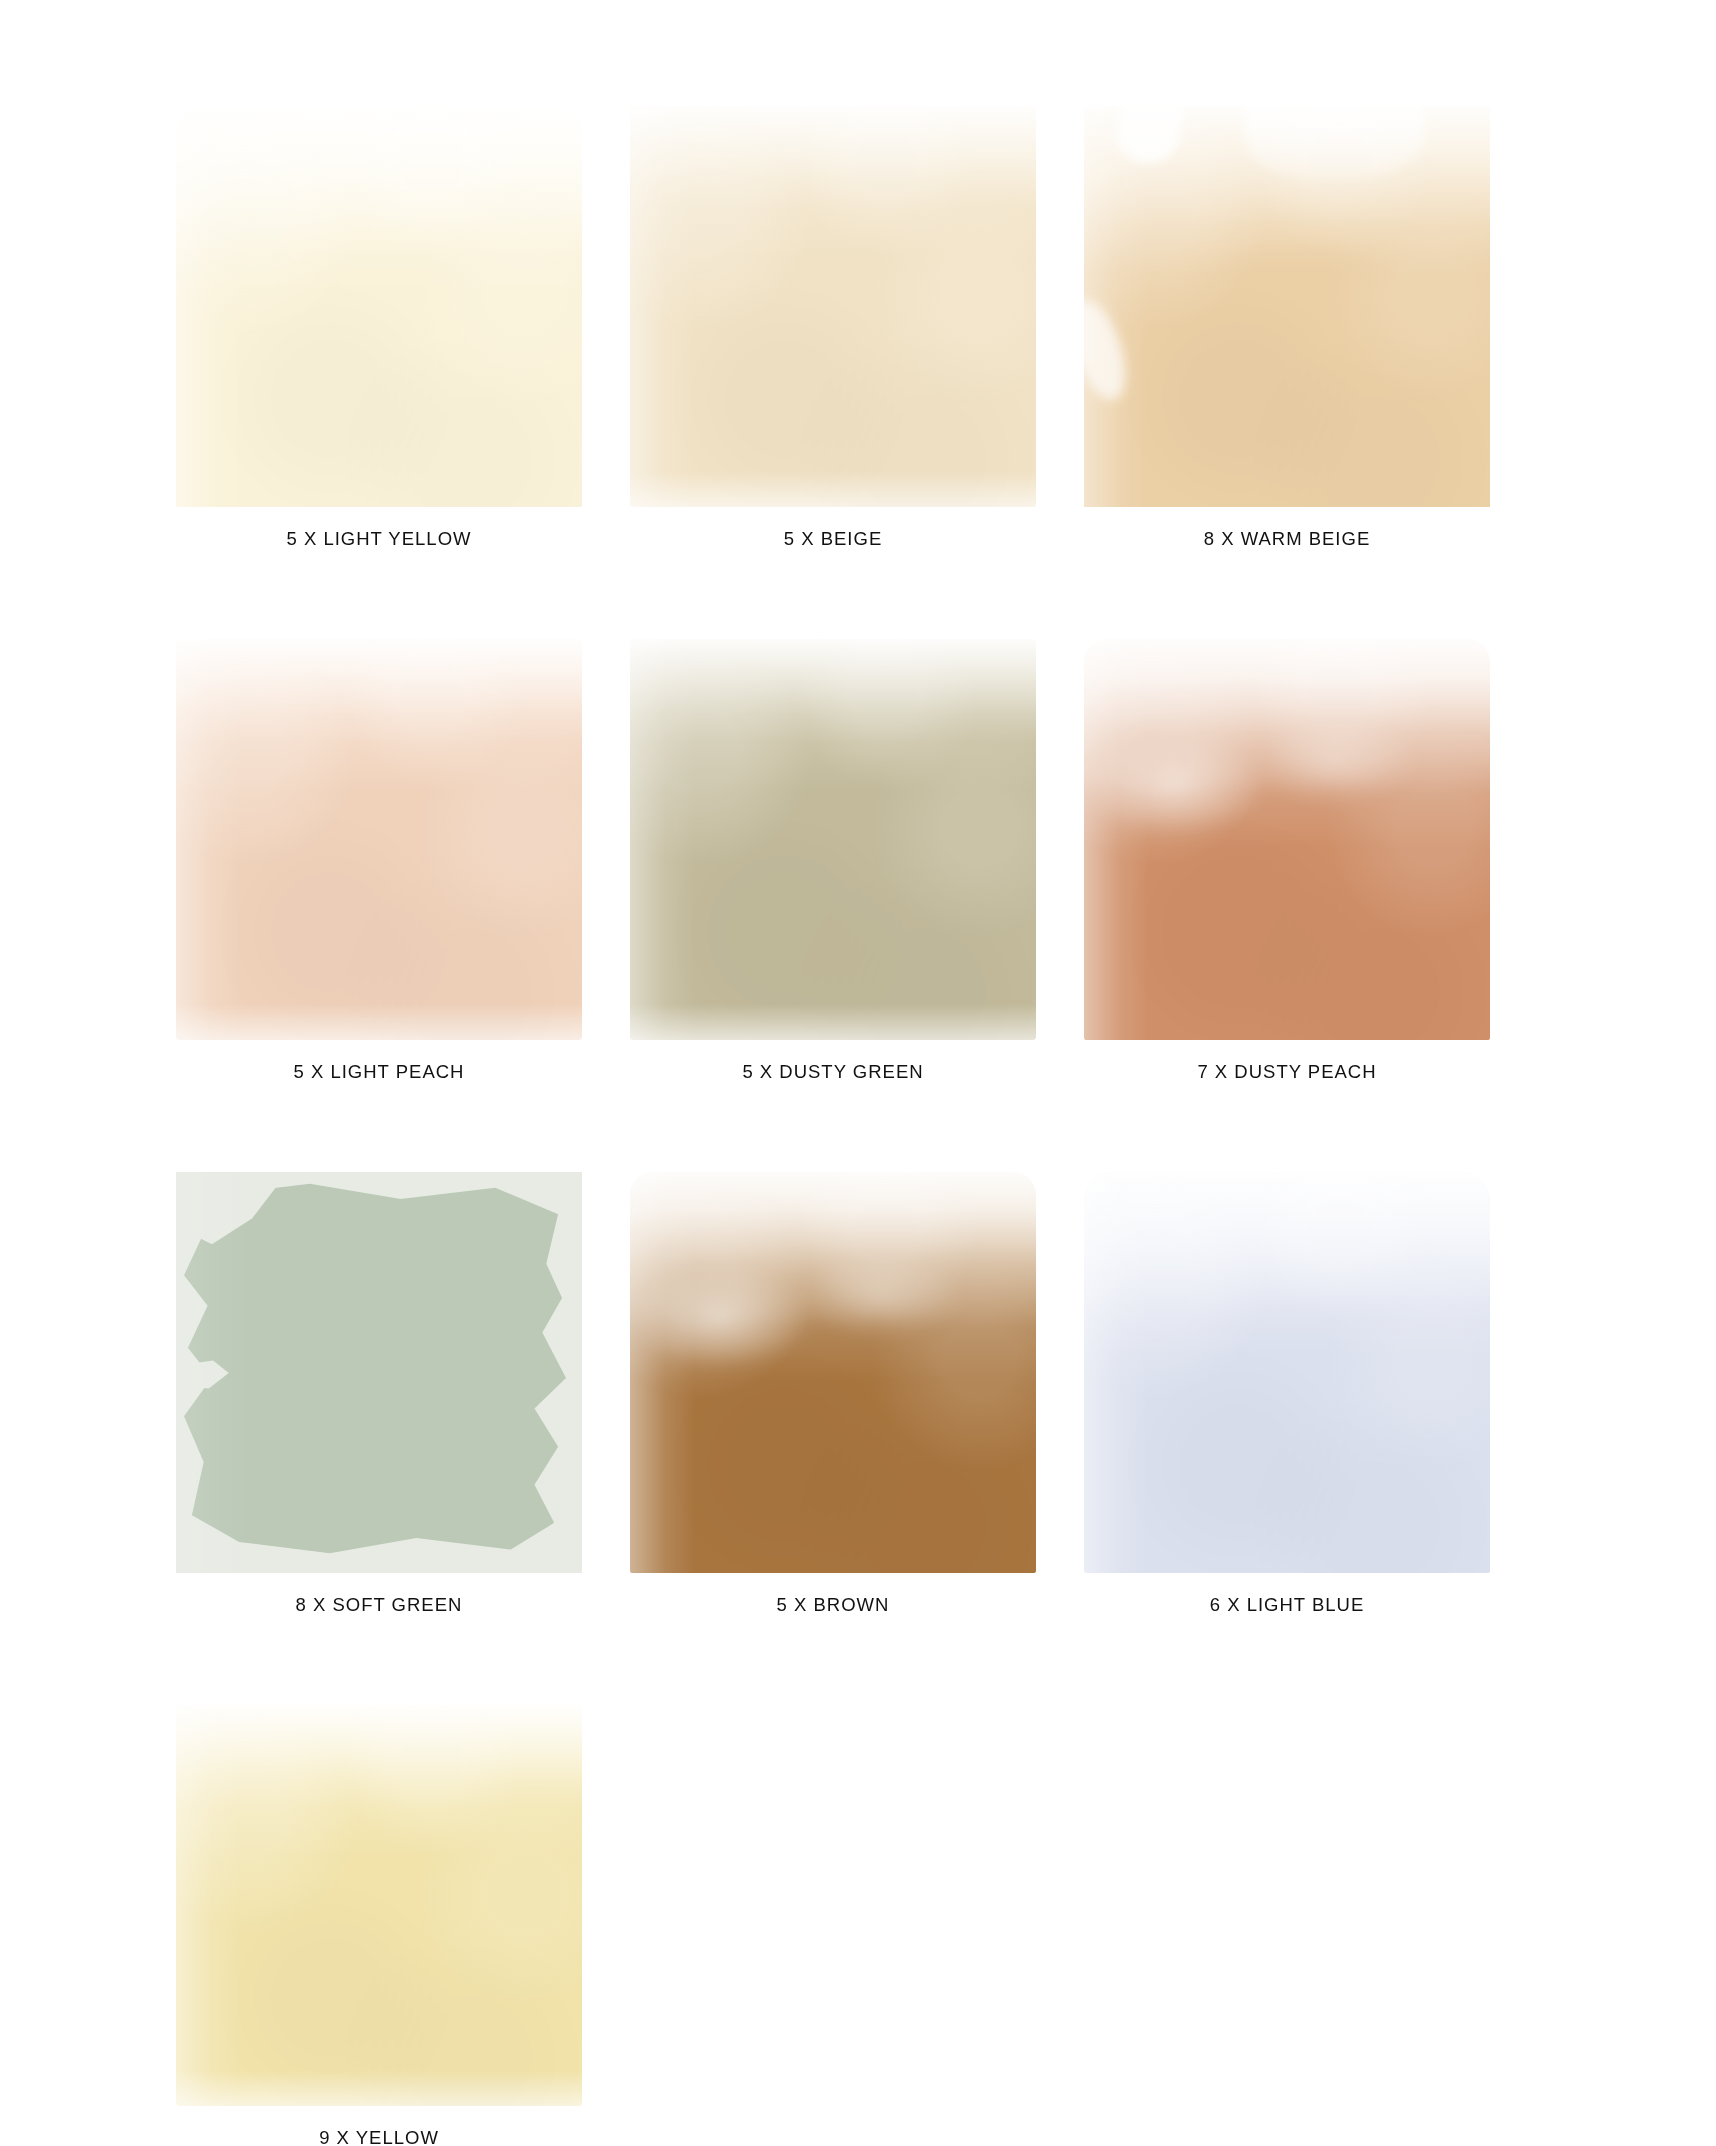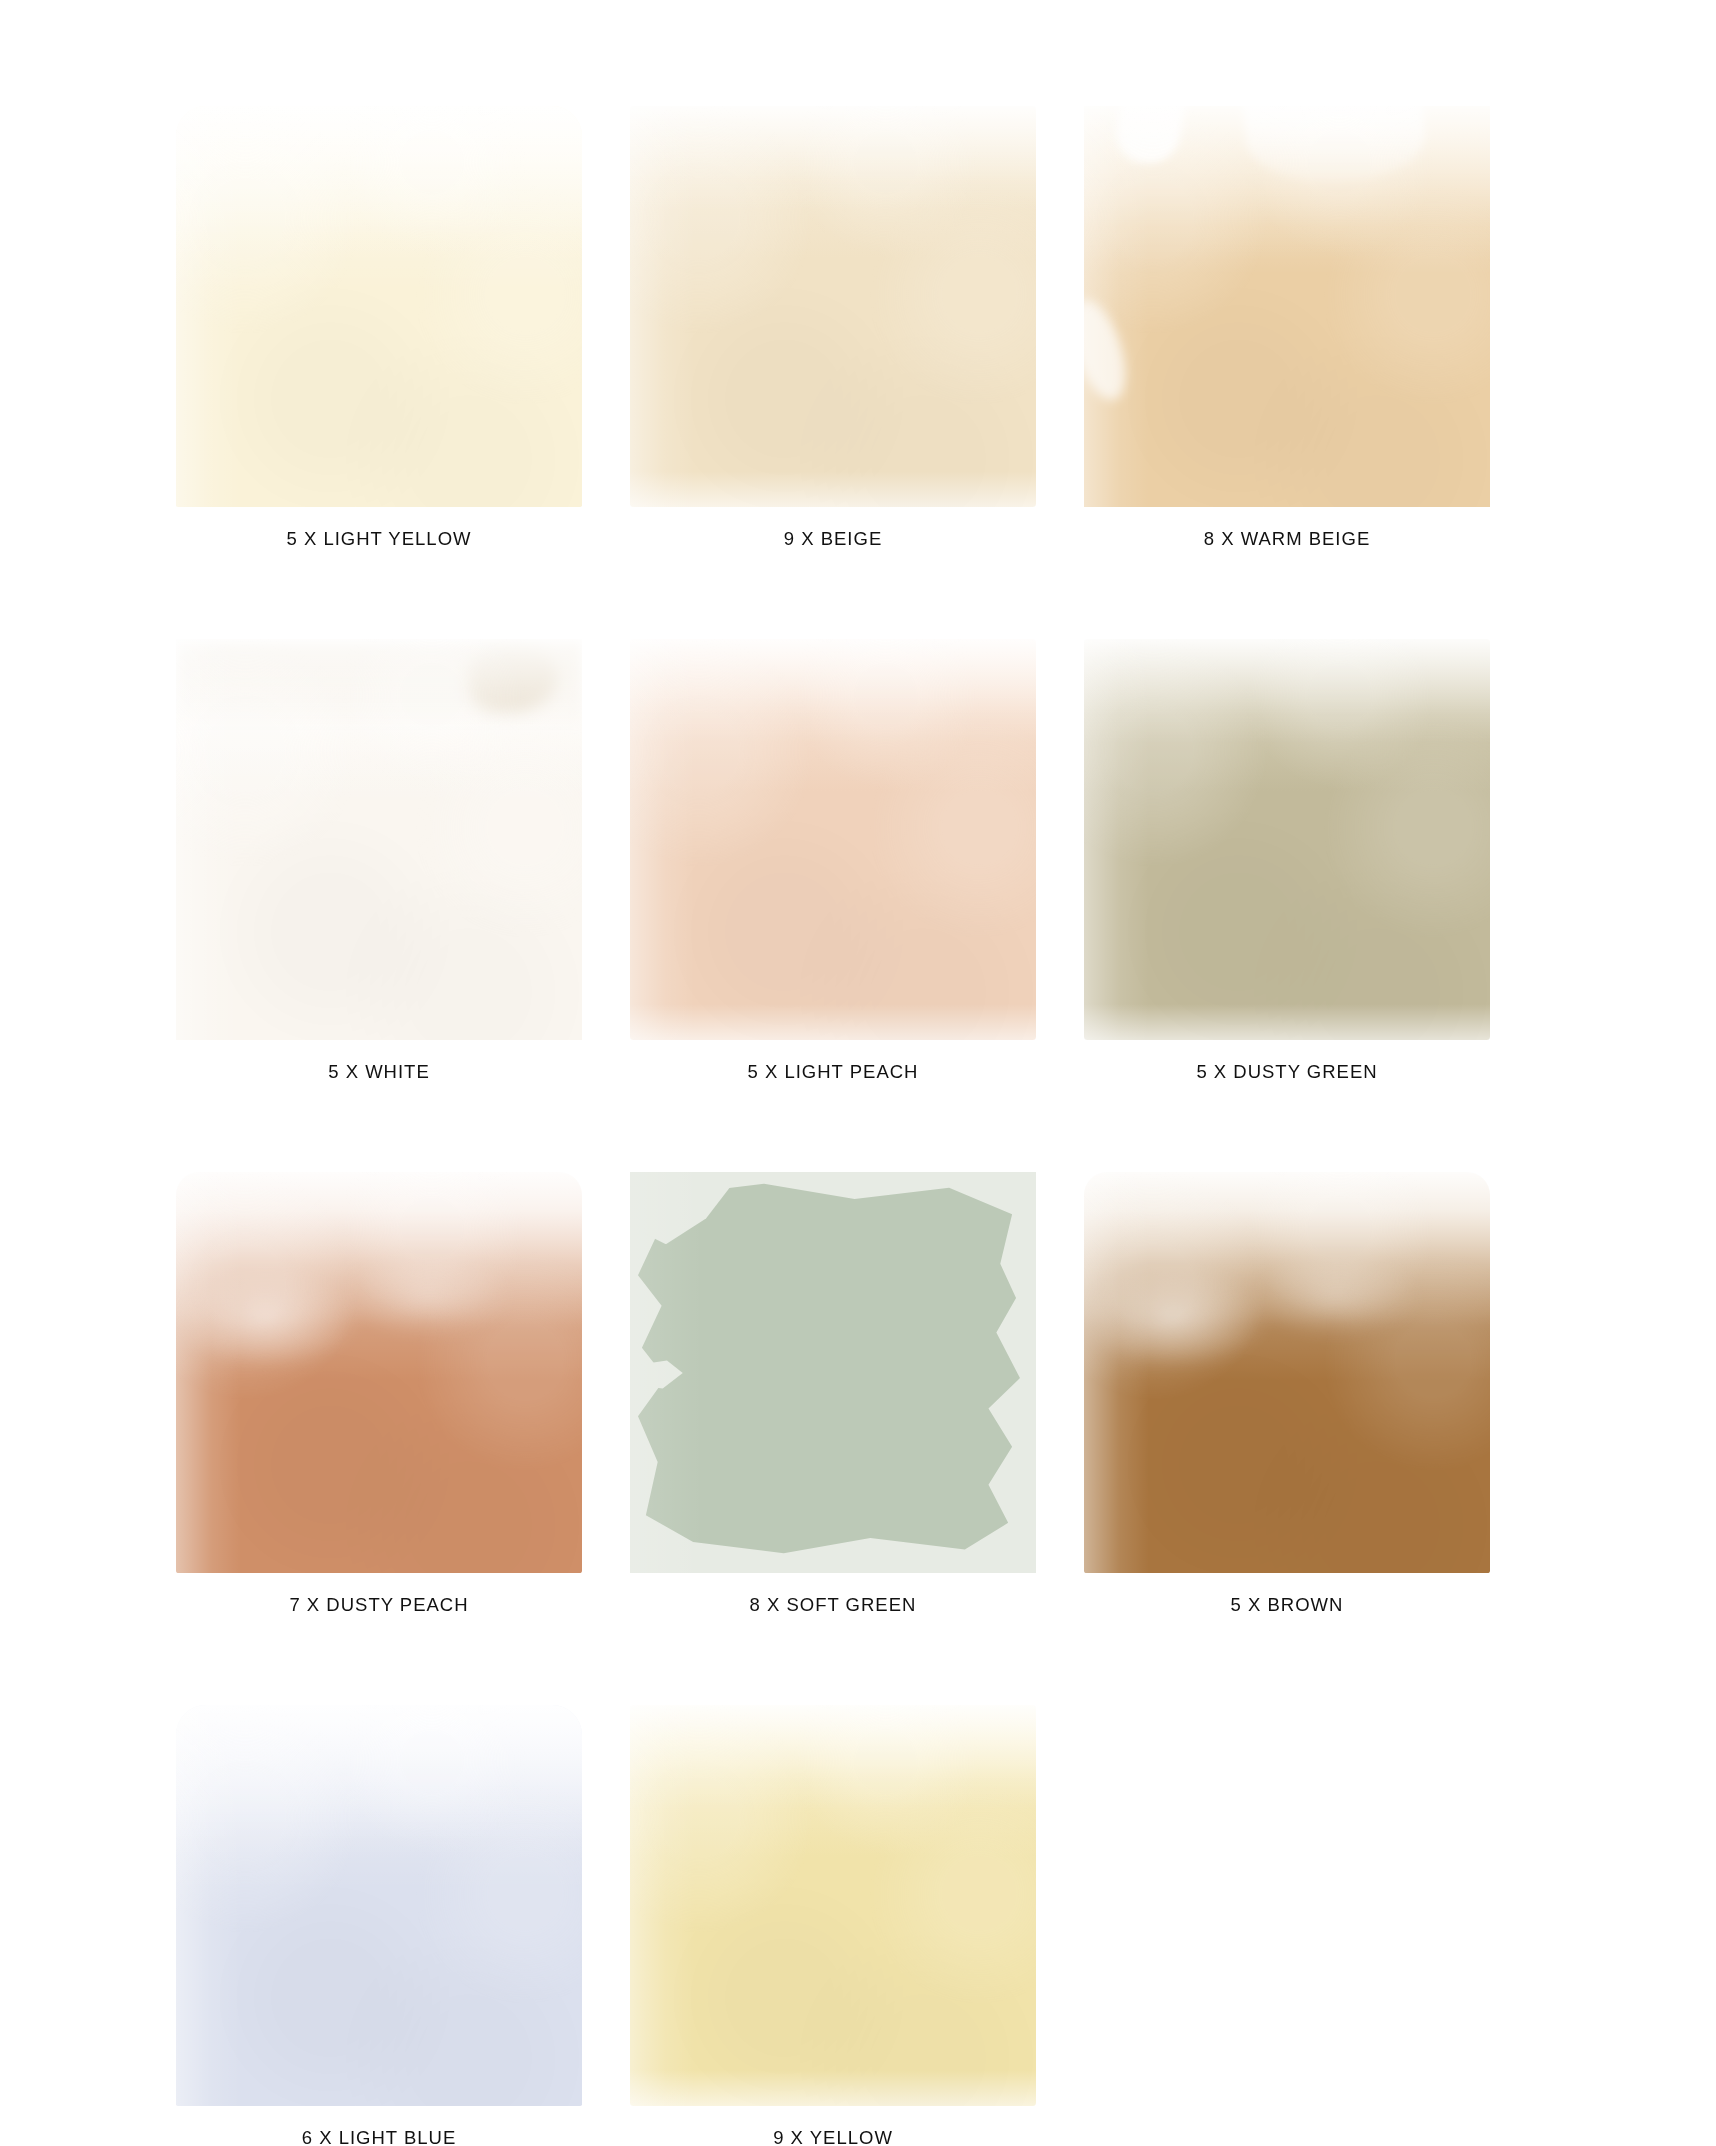--- a/index.html
+++ b/index.html
@@ -259,47 +259,34 @@
       <div class="swatch-cell">
         <div class="swatch-art">
           <div class="paint v-flat">
             <div class="body" style="background: linear-gradient(rgb(248, 239, 221) 0%, rgb(241, 226, 197) 38%, rgb(241, 226, 197) 100%);"></div>
             <div class="fray-bottom"></div>
             <div class="wash-top"></div>
             <div class="wash-left"></div>
             <div class="grain"></div>
           </div>
         </div>
-        <div class="swatch-label">9 X BEIGE</div>
+        <div class="swatch-label">5 X BEIGE</div>
       </div>
       <div class="swatch-cell">
         <div class="swatch-art">
           <div class="paint v-streak">
             <div class="body" style="background: linear-gradient(rgb(246, 230, 201) 0%, rgb(235, 207, 165) 38%, rgb(235, 207, 165) 100%);"></div>
             <div class="streaks"></div>
             <div class="streak-side"></div>
             <div class="wash-top"></div>
             <div class="wash-left"></div>
             <div class="grain"></div>
           </div>
         </div>
         <div class="swatch-label">8 X WARM BEIGE</div>
-      </div>
-      <div class="swatch-cell">
-        <div class="swatch-art">
-          <div class="paint v-stain">
-            <div class="body" style="background: linear-gradient(rgb(255, 253, 250) 0%, rgb(250, 246, 240) 38%, rgb(250, 246, 240) 100%);"></div>
-            <div class="stain"></div>
-            <div class="blob"></div>
-            <div class="wash-top"></div>
-            <div class="wash-left"></div>
-            <div class="grain"></div>
-          </div>
-        </div>
-        <div class="swatch-label">5 X WHITE</div>
       </div>
       <div class="swatch-cell">
         <div class="swatch-art">
           <div class="paint v-flat">
             <div class="body" style="background: linear-gradient(rgb(251, 234, 222) 0%, rgb(240, 210, 187) 38%, rgb(240, 210, 187) 100%);"></div>
             <div class="fray-bottom"></div>
             <div class="wash-top"></div>
             <div class="wash-left"></div>
             <div class="grain"></div>
           </div>

